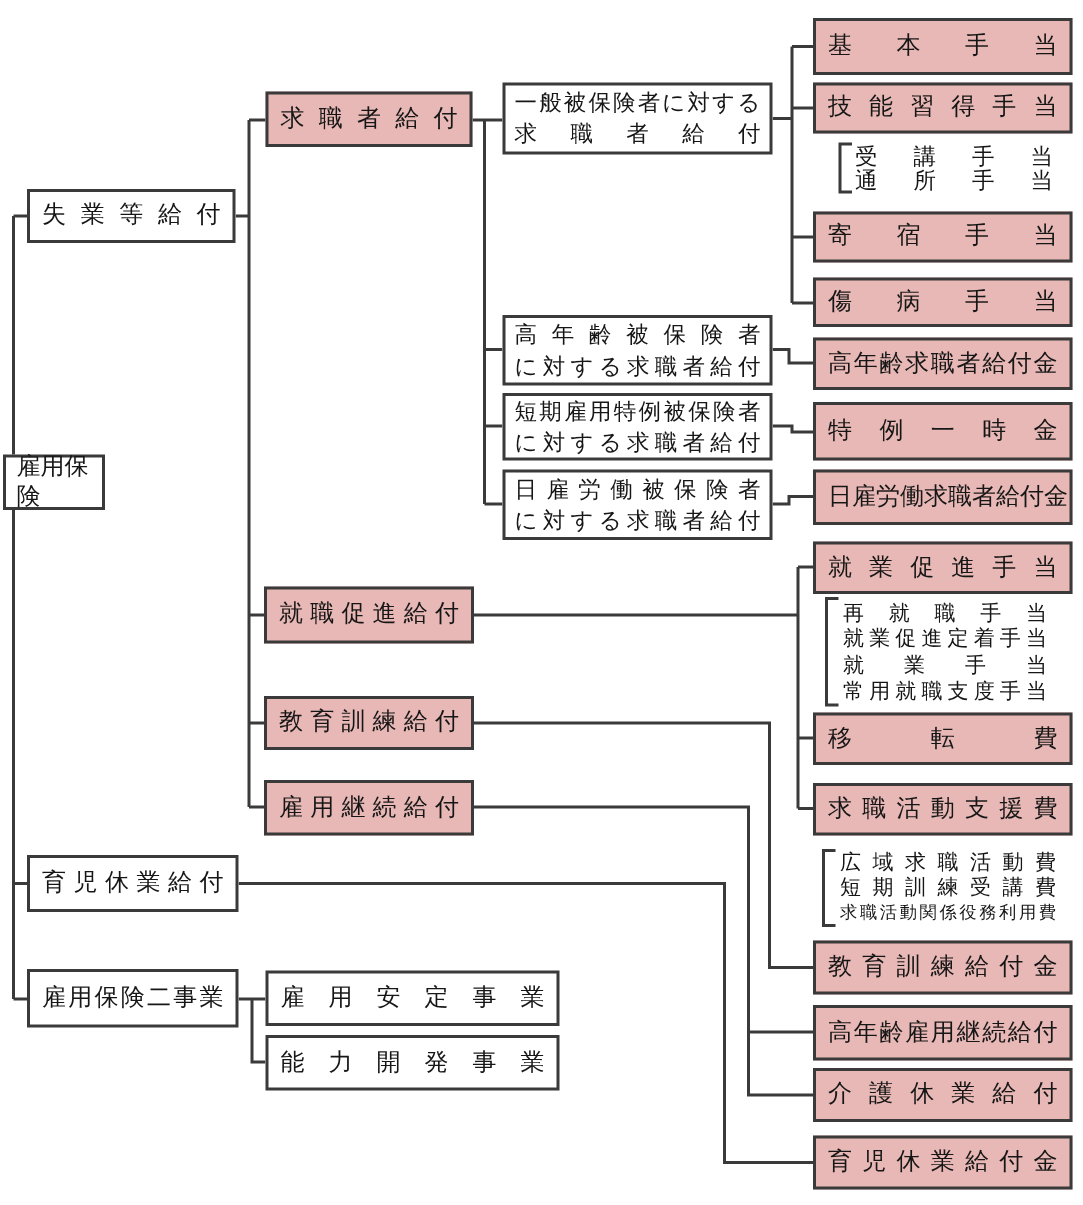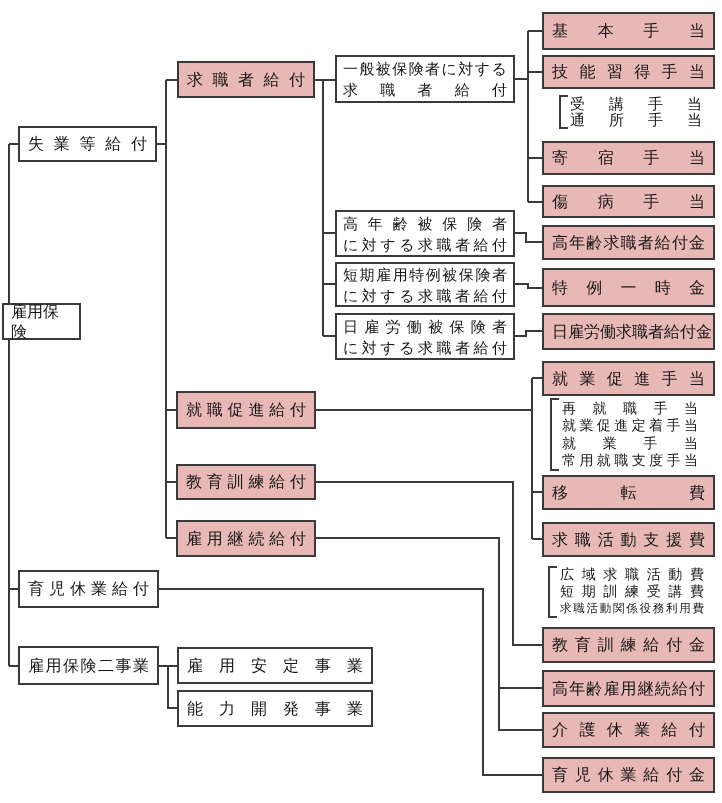--- a/index.html
+++ b/index.html
@@ -69,21 +69,21 @@
       <path d="M159 666 H177"></path>
       <path d="M168 666 V708 H177"></path>
     </g>
     <g fill="none" stroke="#3a3a3a" stroke-width="2">
       <path d="M568 96 H560 V128 H568"></path>
       <path d="M559 399 H551 V470 H559"></path>
       <path d="M557 567 H549 V617 H557"></path>
     </g>
   </svg>
 
-  <div class="box rootbox" style="left:2px;top:303px;width:79px;height:37px;">
+  <div class="box rootbox" style="left:2px;top:303px;width:68px;height:37px;">
     <span class="line">雇用保険</span>
   </div>
   <div class="box" style="left:18px;top:126px;width:139px;height:36px;">
     <span class="line" data-spread="">
         <span>失</span>
         <span>業</span>
         <span>等</span>
         <span>給</span>
         <span>付</span>
       </span>

